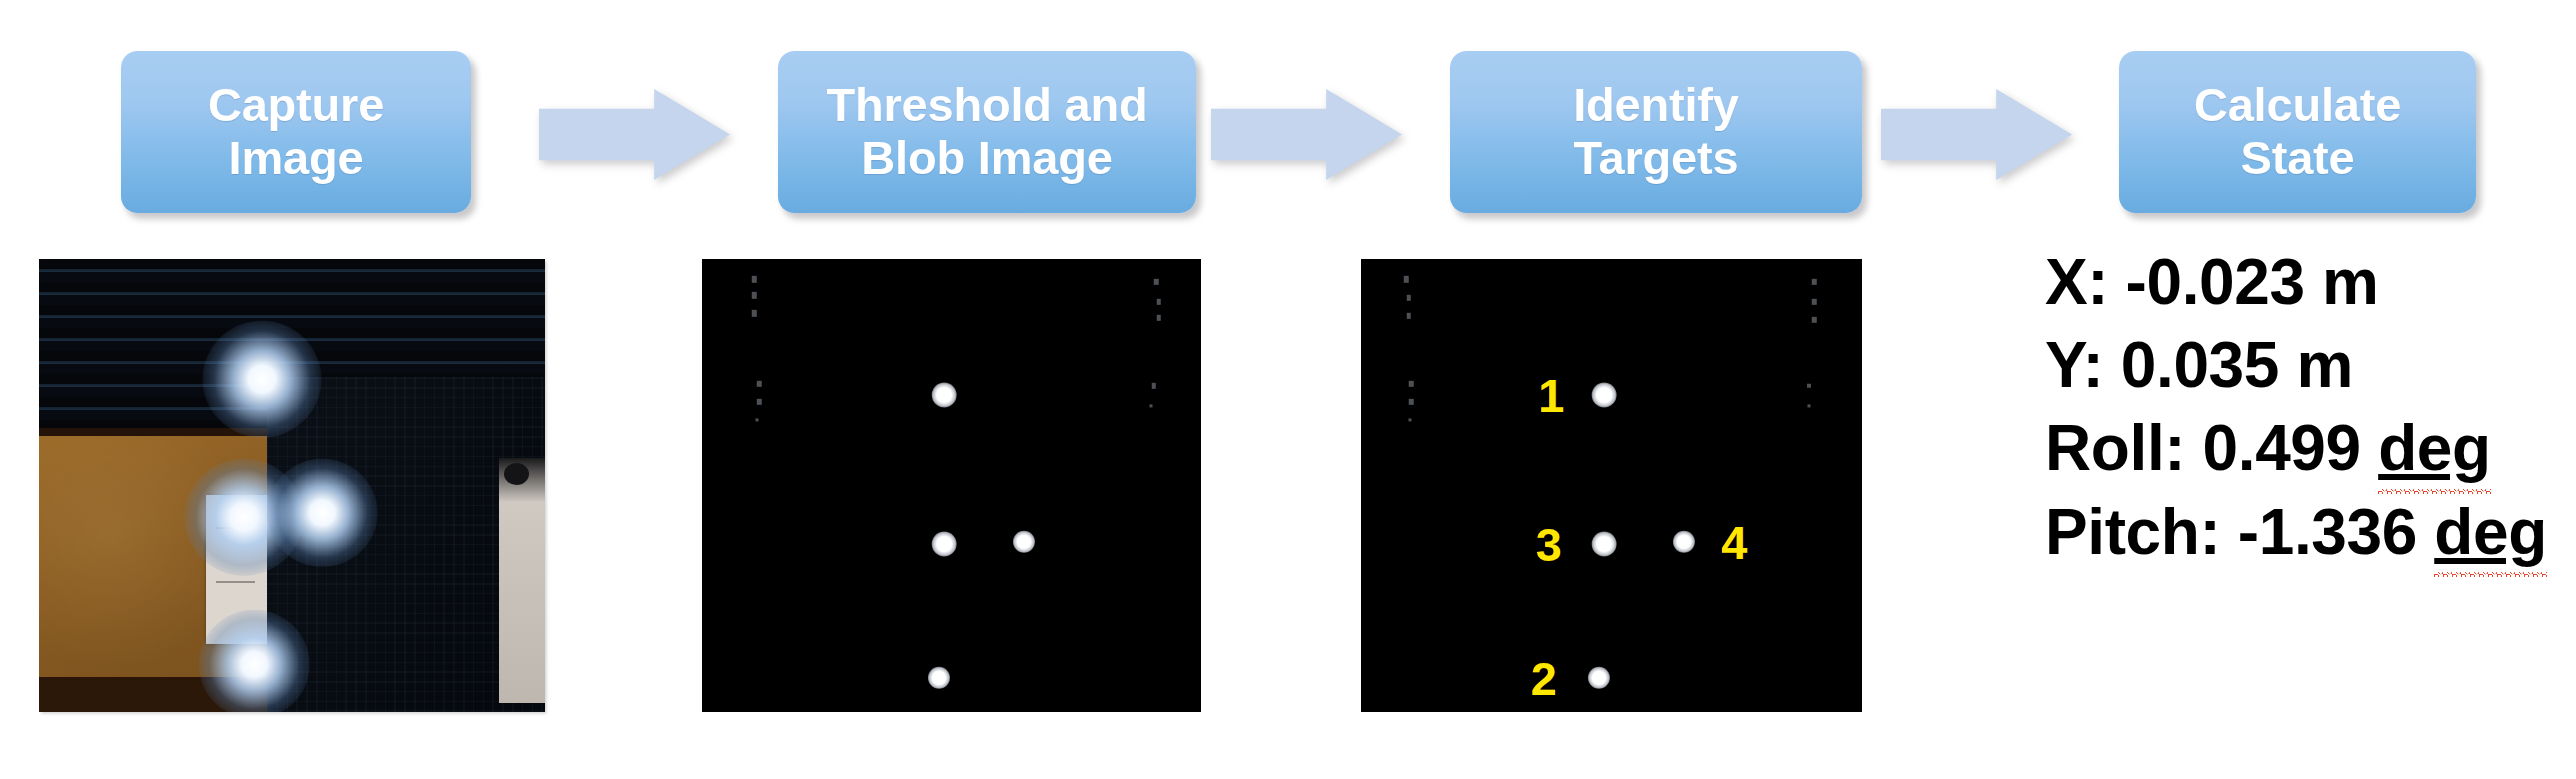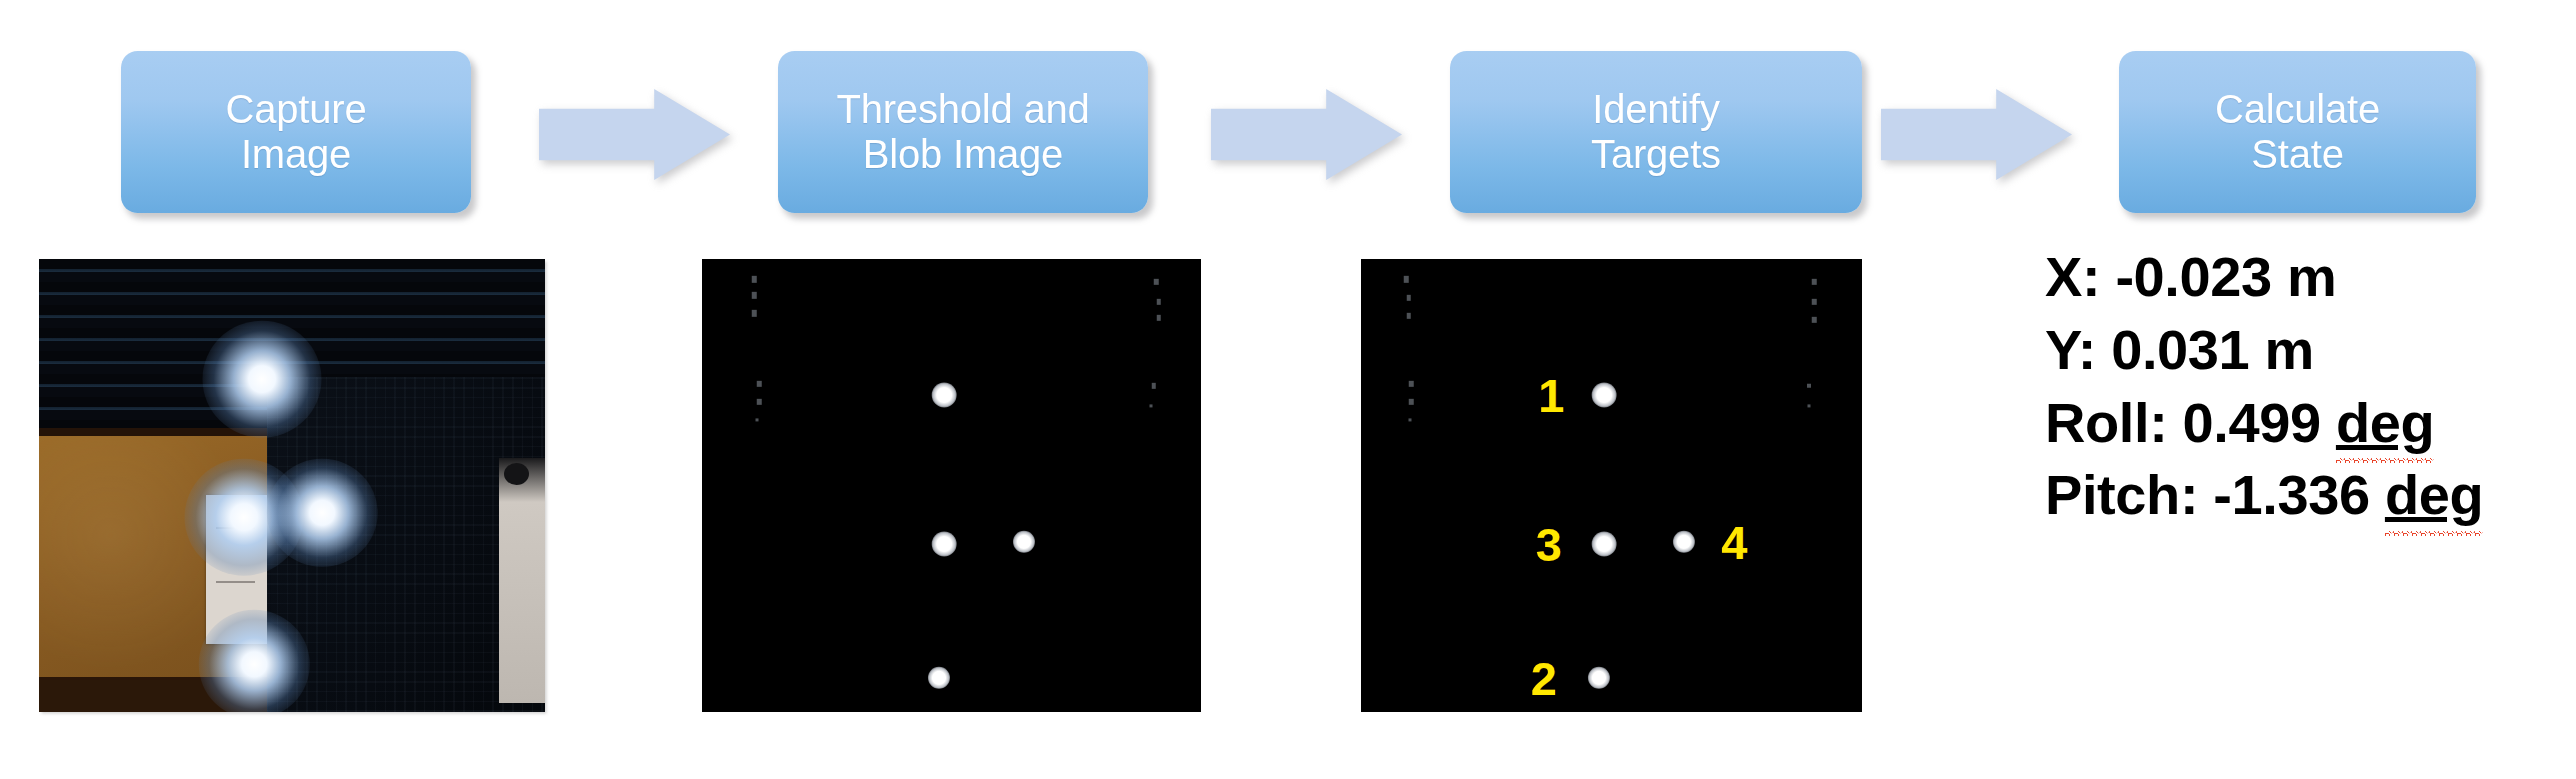--- a/index.html
+++ b/index.html
@@ -30,22 +30,22 @@
     box-shadow: 4.5px 5.3px 6.8px rgba(120,120,125,0.40);
     display: flex;
     align-items: center;
     justify-content: center;
     text-align: center;
     box-sizing: border-box;
     padding: 3px 7.6px;
   }
   .proc-box .proc-label {
     color: #ffffff;
-    font-size: 40px;
-    font-weight: 400;
+    font-size: 47px;
+    font-weight: 700;
     line-height: 1.12;
     letter-spacing: -0.2px;
     white-space: pre-line;
     text-shadow: 0 0.8px 0.8px rgba(60,100,150,0.25);
   }
 
   
   .flow-arrow {
     position: absolute;
     filter: drop-shadow(3.8px 4.5px 4.5px rgba(130,130,135,0.42));
@@ -180,21 +180,21 @@
   }
 
   
   #state-readout {
     position: absolute;
     left: 2045px;
     top: 241px;
     width: 530px;
   }
   .state-line {
-    font-size: 56px;
+    font-size: 64px;
     font-weight: 700;
     color: #000000;
     line-height: 1.30;
     white-space: nowrap;
     letter-spacing: -0.4px;
   }
   .state-line .unit-misspelled {
     position: relative;
     display: inline-block;
     text-decoration: underline;
@@ -215,21 +215,21 @@
 </style>
 </head>
 <body>
 
 <div id="stage">
 
   <div class="proc-box" id="box-capture" style="left: 121px; top: 51px; width: 350px; height: 162px;">
     <span class="proc-label">Capture
 Image</span>
   </div>
-  <div class="proc-box" id="box-threshold" style="left: 778px; top: 51px; width: 370px; height: 162px;">
+  <div class="proc-box" id="box-threshold" style="left: 778px; top: 51px; width: 418px; height: 162px;">
     <span class="proc-label">Threshold and
 Blob Image</span>
   </div>
   <div class="proc-box" id="box-identify" style="left: 1450px; top: 51px; width: 412px; height: 162px;">
     <span class="proc-label">Identify
 Targets</span>
   </div>
   <div class="proc-box" id="box-calculate" style="left: 2119px; top: 51px; width: 357px; height: 162px;">
     <span class="proc-label">Calculate
 State</span>
@@ -299,21 +299,21 @@
     </div>
 
   <div id="state-readout">
     <div class="state-line">
       <span>X:</span>
       <span>-0.023</span>
       <span>m</span>
     </div>
     <div class="state-line">
       <span>Y:</span>
-      <span>0.031</span>
+      <span>0.035</span>
       <span>m</span>
     </div>
     <div class="state-line">
       <span>Roll:</span>
       <span>0.499</span>
       <span class="unit-misspelled">deg</span>
     </div>
     <div class="state-line">
       <span>Pitch:</span>
       <span>-1.336</span>

